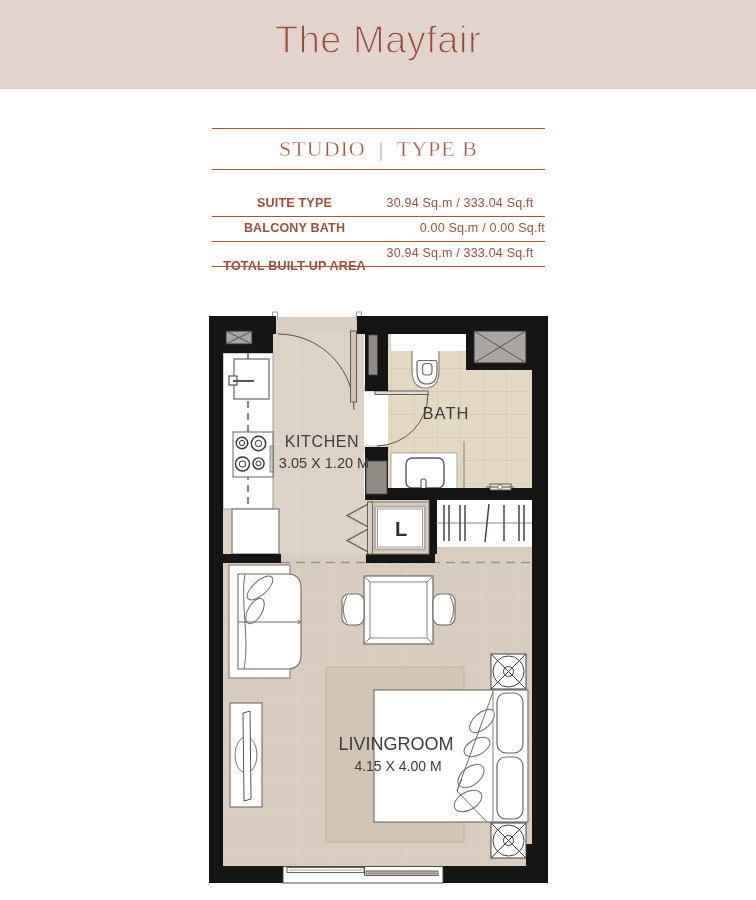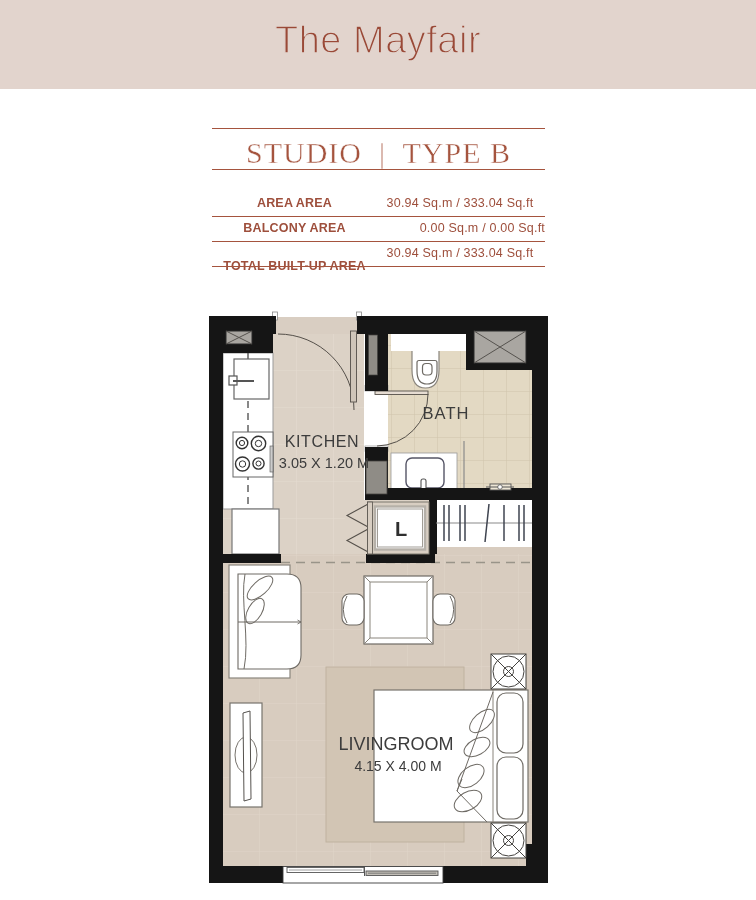--- a/index.html
+++ b/index.html
@@ -5,47 +5,47 @@
   html,body{margin:0;padding:0;}
   body{width:756px;height:900px;background:#ffffff;position:relative;
        font-family:"Liberation Sans", sans-serif;overflow:hidden;}
   .hdr{position:absolute;left:0;top:0;width:756px;height:89px;background:#E2D4CD;}
   .hdr h1{margin:0;text-align:center;font-weight:400;color:#9A4937;
       font-size:38px;letter-spacing:0.5px;line-height:81px;height:76px;
       font-family:"Liberation Sans", sans-serif;-webkit-text-stroke:1.3px #E2D4CD;}
   .rule{position:absolute;left:212px;width:333px;height:0;
         border-top:1px solid #A5543E;}
   .title{position:absolute;left:212px;width:333px;top:136px;text-align:center;
-      font-family:"Liberation Serif", serif;font-size:30px;color:#A5543E;
+      font-family:"Liberation Serif", serif;font-size:22px;color:#A5543E;
       letter-spacing:1px;-webkit-text-stroke:0.4px #ffffff;}
   .lbl{position:absolute;left:212px;width:165px;text-align:center;white-space:nowrap;
       font-size:12.5px;font-weight:bold;color:#9E4F3C;letter-spacing:0.2px;}
   .val{position:absolute;left:375px;width:170px;text-align:center;white-space:nowrap;
       font-size:12.5px;font-weight:normal;color:#9E4F3C;letter-spacing:0.2px;}
   svg text{font-family:"Liberation Sans", sans-serif;}
 </style>
 </head>
 <body>
 
 <div class="hdr">
     <h1>The Mayfair</h1>
   </div>
 
 <div class="rule" style="top:128px;"></div>
 
 <div class="title">STUDIO &nbsp;|&nbsp; TYPE B</div>
 
 <div class="rule" style="top:169px;"></div>
 
-<div class="lbl" style="top:196px;">AREA AREA</div>
+<div class="lbl" style="top:196px;">SUITE TYPE</div>
 <div class="val" style="top:196px;">30.94 Sq.m / 333.04 Sq.ft</div>
 
 <div class="rule" style="top:216px;"></div>
 
-<div class="lbl" style="top:221px;">BALCONY AREA</div>
+<div class="lbl" style="top:221px;">BALCONY BATH</div>
 <div class="val" style="top:221px;text-align:right;">0.00 Sq.m / 0.00 Sq.ft</div>
 
 <div class="rule" style="top:241px;"></div>
 
 <div class="lbl" style="top:259px;">TOTAL BUILT-UP AREA</div>
 <div class="val" style="top:246px;">30.94 Sq.m / 333.04 Sq.ft</div>
 
 <div class="rule" style="top:266px;"></div>
 
 <svg style="position:absolute;left:0;top:0;" width="756" height="900" viewBox="0 0 756 900" fill="none">

